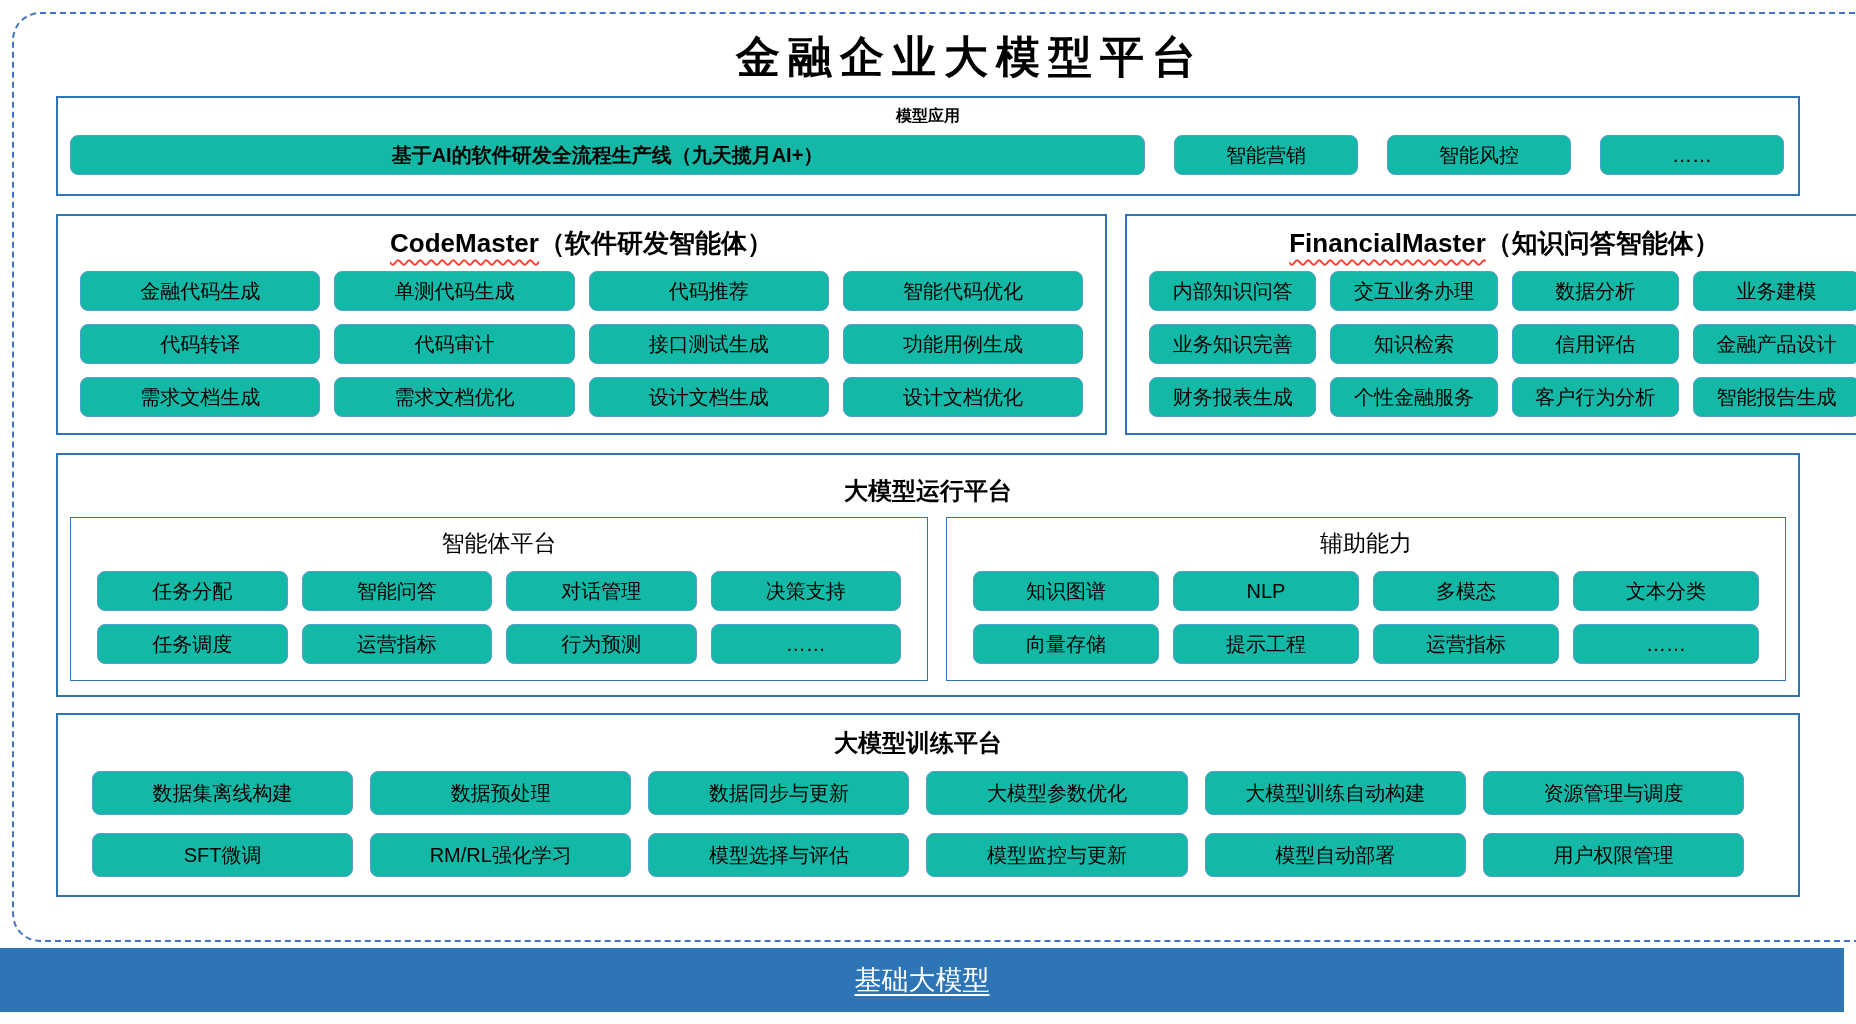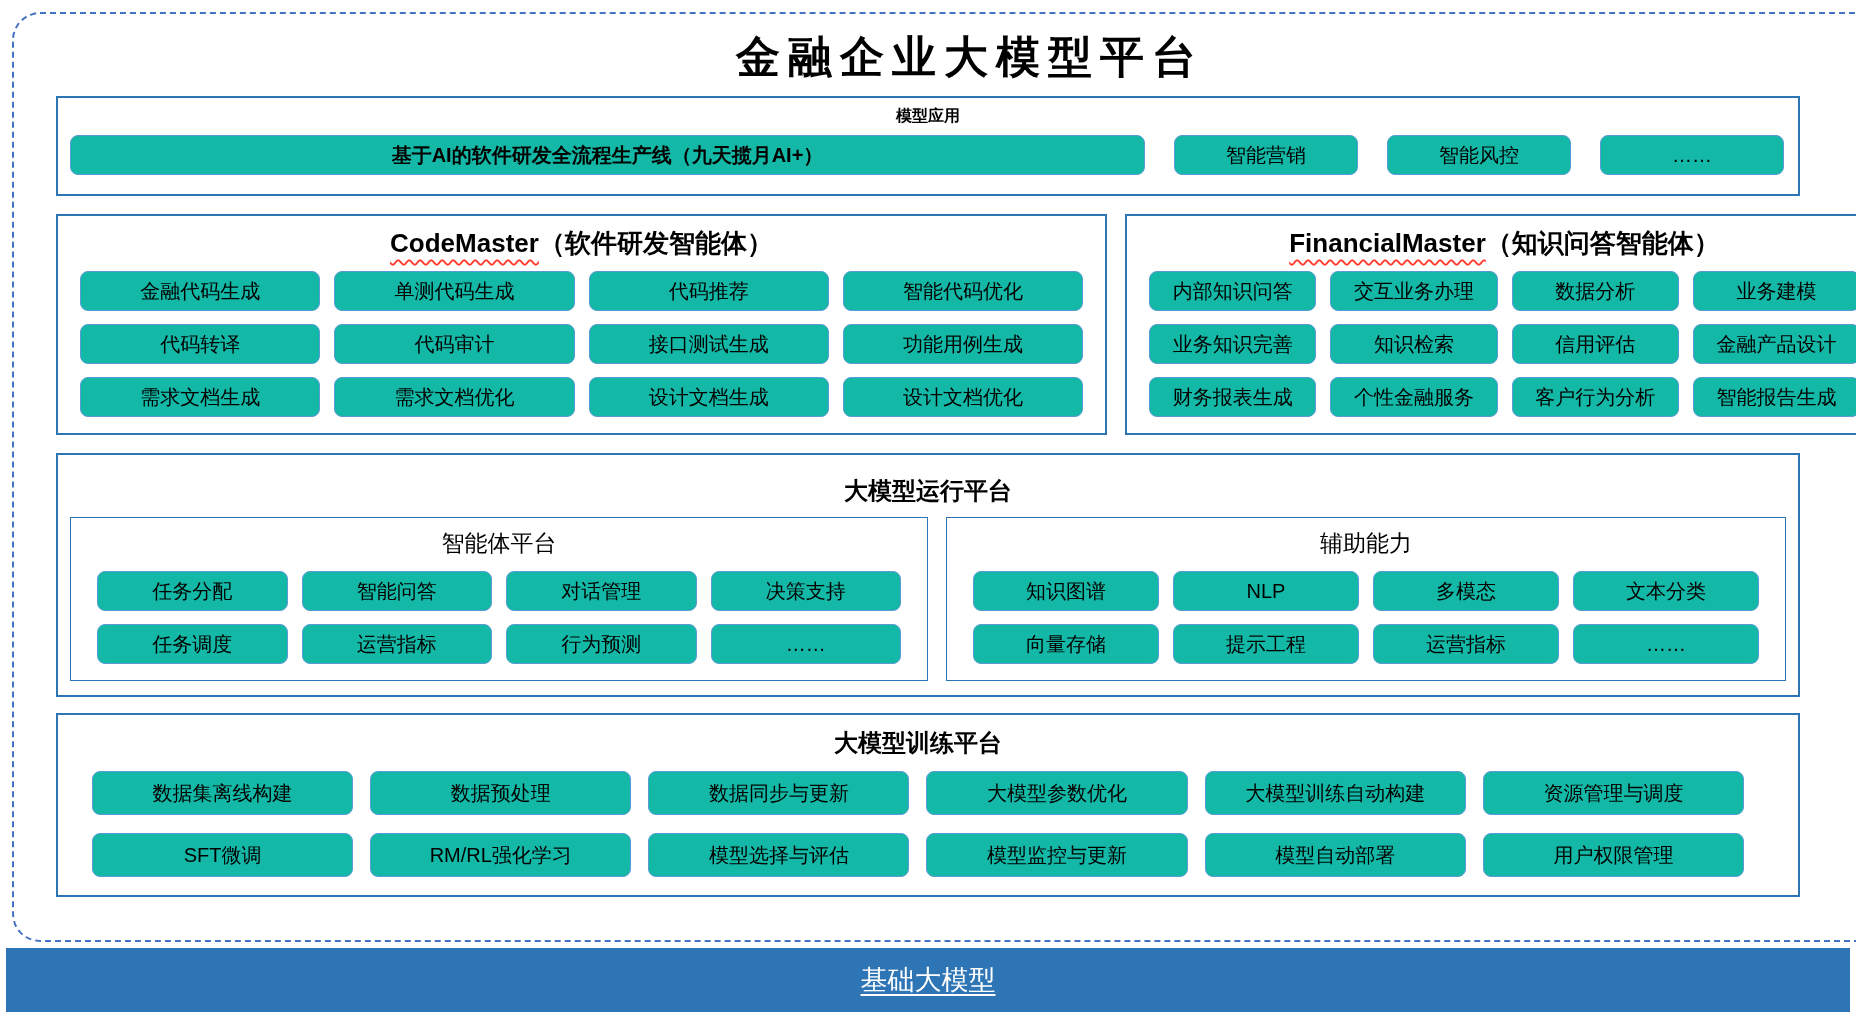--- a/index.html
+++ b/index.html
@@ -51,21 +51,21 @@
   .subpanel-header{text-align:center;font-weight:normal;font-size:23px;padding:8px 0 12px 0;}
   .grid4 .box, .runtime-row .box{font-size:20px;}
   
   .sec-training{padding:2px 54px 18px 34px;}
   .grid6{display:grid;grid-template-columns:repeat(6,1fr);gap:18px 17px;}
   .grid6 .box{height:42px;line-height:42px;}
   .sec-training .sec-header{font-size:24px;padding:10px 0 12px 0;}
   .sec-runtime > .sec-header{font-size:24px;padding:10px 0 10px 0;}
   
   .foundation-bar{
-    position:absolute;left:6px;top:948px;width:1844px;height:64px;
+    position:absolute;left:0;top:948px;width:1844px;height:64px;
     background:#2E75B6;color:#fff;text-align:center;line-height:64px;font-size:27px;
   }
   .foundation-bar span{text-decoration:underline;text-underline-offset:5px;text-decoration-thickness:2px;}
 </style>
 </head>
 <body>
 
 <div class="outer">
 
   <div class="main-title">金融企业大模型平台</div>

